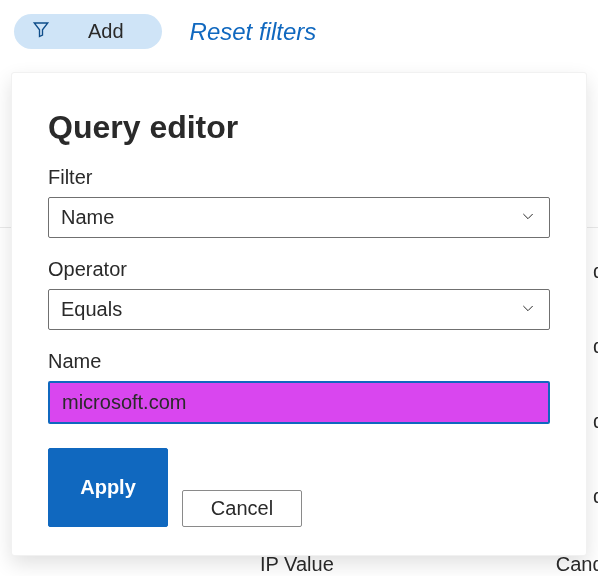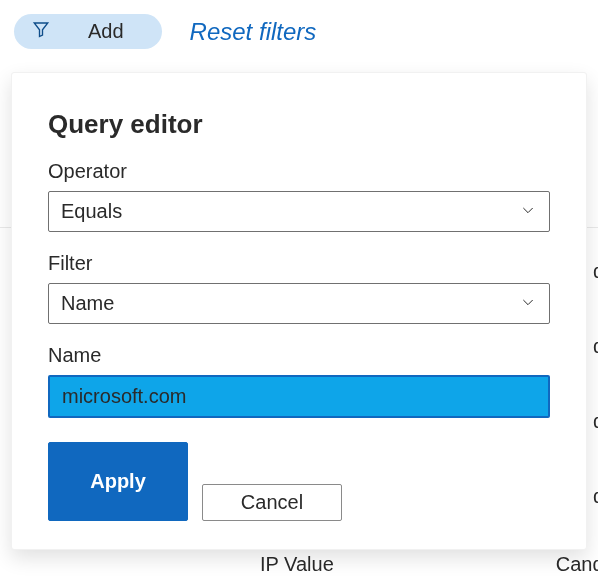--- a/index.html
+++ b/index.html
@@ -66,21 +66,21 @@
       left: 11px;
       width: 576px;
       background: #ffffff;
       border: 1px solid #f1f1f1;
       border-radius: 3px;
       box-shadow: 0 8px 20px rgba(0,0,0,0.12), 0 0 0 0 rgba(0,0,0,0.05);
       padding: 36px 36px 28px 36px;
       z-index: 10;
     }
     .panel-title {
-      font-size: 26px;
+      font-size: 32px;
       font-weight: 600;
       color: #2a2a2a;
       margin-bottom: 20px;
     }
     .field-group {
       margin-bottom: 20px;
     }
     .field-label {
       font-size: 20px;
       color: #2a2a2a;
@@ -107,37 +107,37 @@
       position: absolute;
       right: 14px;
       top: 50%;
       transform: translateY(-50%);
       color: #2a2a2a;
       pointer-events: none;
     }
     .text-input {
       width: 100%;
       border: 2px solid #1068bf;
-      background: #0ea5e9;
+      background: #d946ef;
       padding: 8px 12px;
       font-size: 20px;
       font-family: inherit;
       color: #2a2a2a;
       border-radius: 2px;
       outline: none;
     }
     .button-row {
       display: flex;
       gap: 14px;
       margin-top: 24px;
     }
     .btn {
       font-size: 20px;
       padding: 6px 0;
-      width: 140px;
+      width: 120px;
       text-align: center;
       font-family: inherit;
       cursor: pointer;
       border-radius: 2px;
     }
     .btn-primary {
       background: #1068bf;
       color: #ffffff;
       border: 1px solid #1068bf;
       font-weight: 600;
@@ -185,46 +185,46 @@
         <path d="M3 4 H21 L14 13 V20 L10 22 V13 Z"></path>
       </svg>
     </span>
     <span class="add-label">Add</span>
   </div>
   <span class="reset-link">Reset filters</span>
 </div>
 
 <div class="panel">
   <h2 class="panel-title">Query editor</h2>
+
+  <div class="field-group">
+    <label class="field-label">Filter</label>
+    <div class="select-wrap">
+      <button class="select-box">Name</button>
+      <span class="select-chevron">
+        <svg width="16" height="16" viewBox="0 0 24 24" fill="none" stroke="currentColor" stroke-width="1.5">
+          <polyline points="5 9 12 16 19 9"></polyline>
+        </svg>
+      </span>
+    </div>
+  </div>
 
   <div class="field-group">
     <label class="field-label">Operator</label>
     <div class="select-wrap">
       <button class="select-box">Equals</button>
       <span class="select-chevron">
         <svg width="16" height="16" viewBox="0 0 24 24" fill="none" stroke="currentColor" stroke-width="1.5">
           <polyline points="5 9 12 16 19 9"></polyline>
         </svg>
       </span>
     </div>
   </div>
 
   <div class="field-group">
-    <label class="field-label">Filter</label>
-    <div class="select-wrap">
-      <button class="select-box">Name</button>
-      <span class="select-chevron">
-        <svg width="16" height="16" viewBox="0 0 24 24" fill="none" stroke="currentColor" stroke-width="1.5">
-          <polyline points="5 9 12 16 19 9"></polyline>
-        </svg>
-      </span>
-    </div>
-  </div>
-
-  <div class="field-group">
     <label class="field-label">Name</label>
     <input type="text" class="text-input" value="microsoft.com" style="">
   </div>
 
   <div class="button-row">
     <button class="btn btn-primary">Apply</button>
     <button class="btn btn-secondary">Cancel</button>
   </div>
 </div>
 

